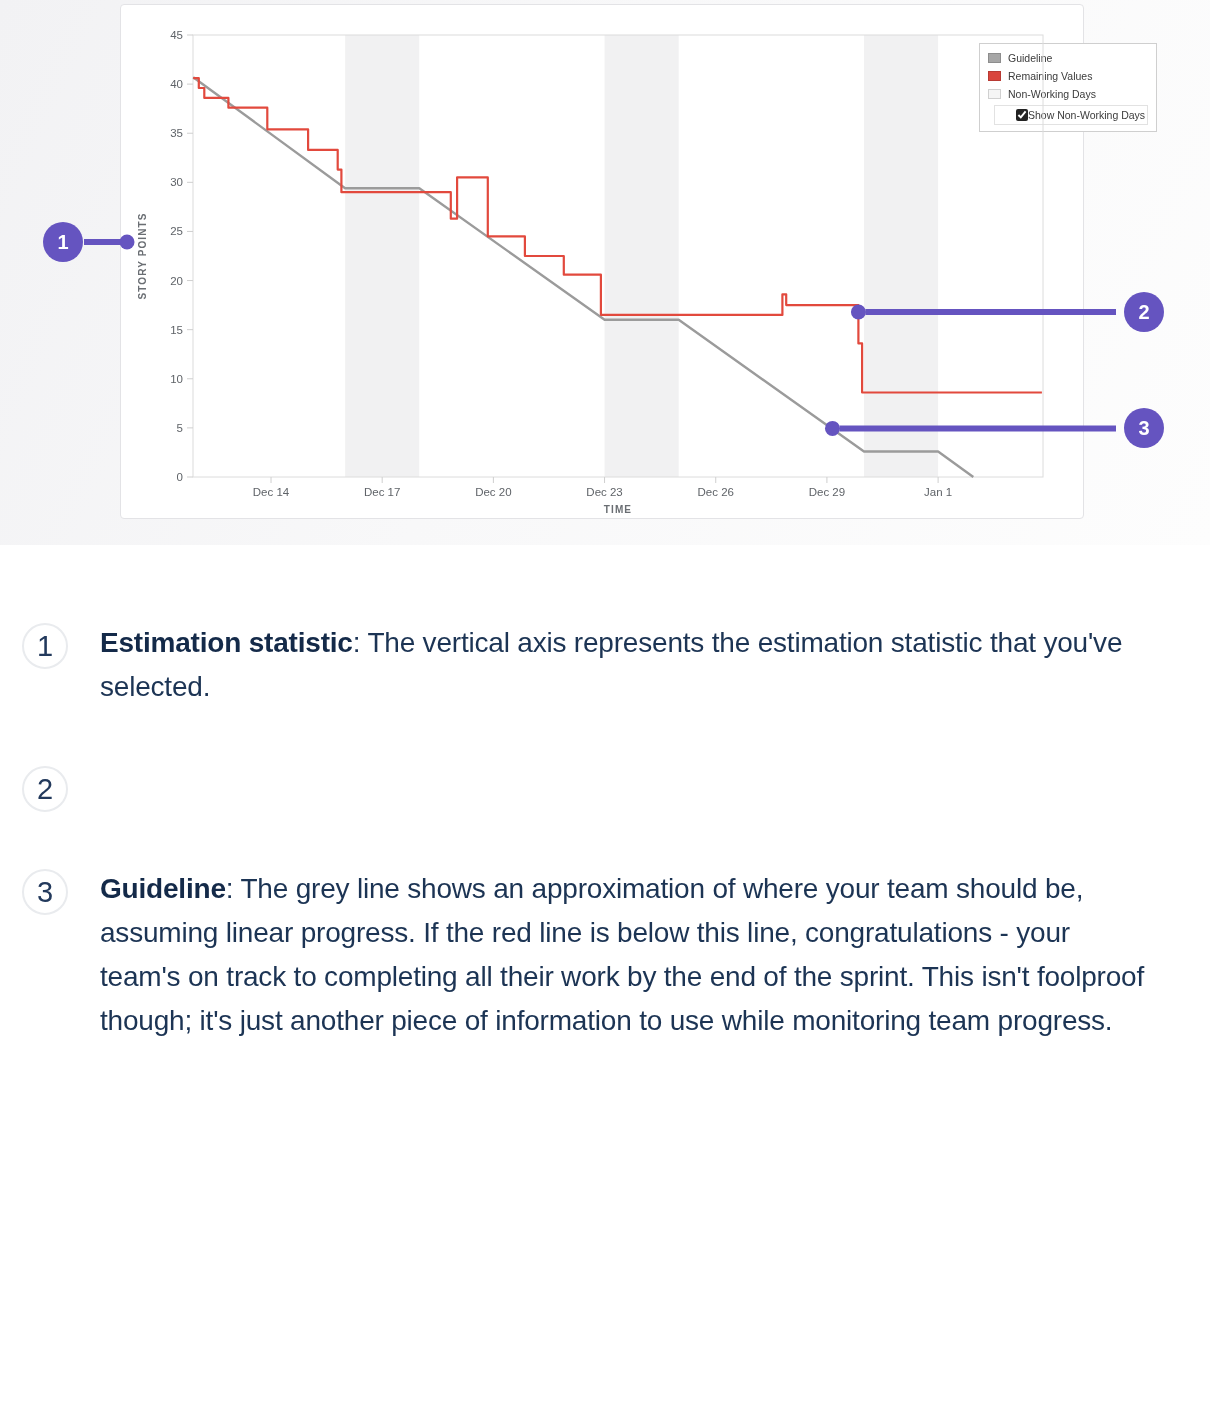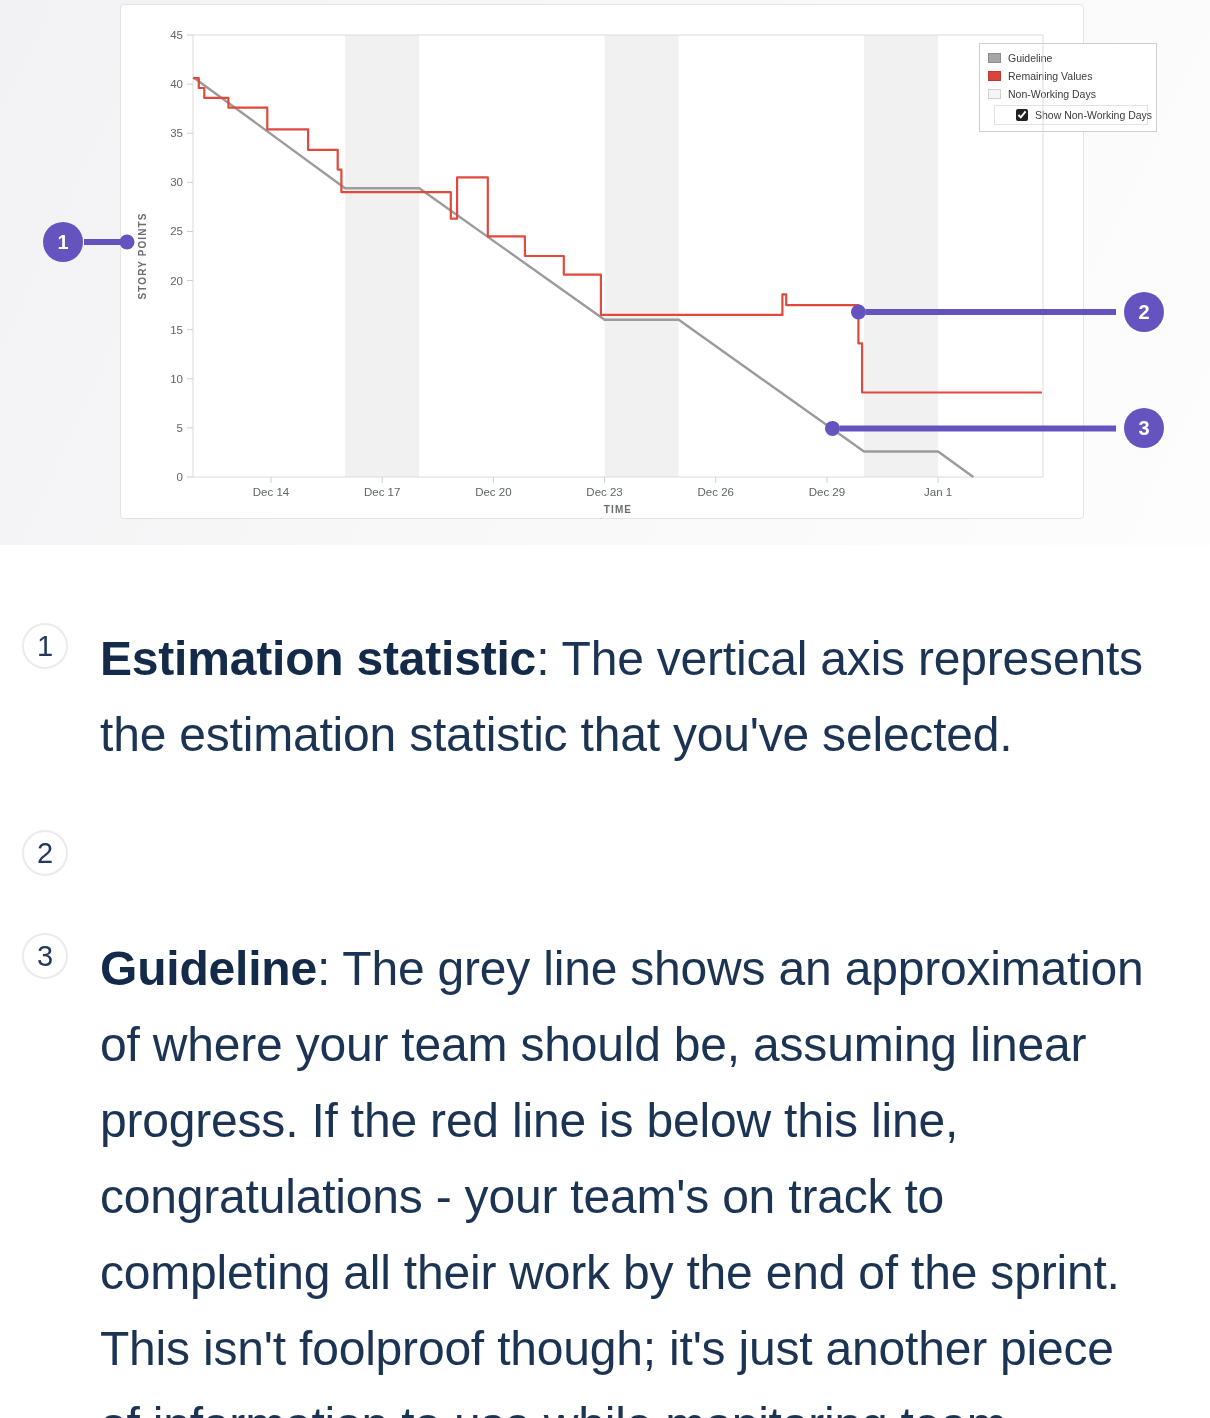--- a/index.html
+++ b/index.html
@@ -27,33 +27,33 @@
   .legend{
     position:absolute;left:858px;top:38px;width:178px;box-sizing:border-box;
     background:#ffffff;border:1px solid #cfcfcf;
     padding:7px 8px 6px 8px;display:flex;flex-direction:column;gap:4px;
   }
   .legend-row{display:flex;align-items:center;gap:7px;height:14px;}
   .legend-swatch{width:13px;height:10px;flex:0 0 13px;border:1px solid rgba(0,0,0,0.15);box-sizing:border-box;}
   .legend-label{font-size:10.5px;color:#3b3b3b;white-space:nowrap;}
   .legend-sub{
     margin-left:6px;border:1px solid #e2e2e2;
-    padding:3px 4px 3px 21px;display:flex;align-items:center;gap:7px;
+    padding:3px 4px 3px 21px;display:flex;align-items:center;
   }
   .legend-sub input{width:12px;height:12px;margin:0;accent-color:#222;}
   
   .doc-body{padding:76px 0 0 22px;}
   .para{display:flex;align-items:flex-start;gap:32px;margin:0 0 55px 0;}
   .num-badge{
     flex:0 0 auto;width:42px;height:42px;border:2px solid #e9ebee;border-radius:50%;
     display:flex;align-items:center;justify-content:center;
     font-size:29px;color:#22395c;background:#ffffff;margin-top:2px;
   }
   .para-text{
-    width:1055px;font-size:48px;line-height:76px;color:#1c3454;
+    width:1055px;font-size:28px;line-height:44px;color:#1c3454;
     letter-spacing:-0.2px;
   }
   .term{font-weight:700;color:#142a49;}
 </style>
 </head>
 <body>
 
 <div class="chart-section">
   <div class="chart-card">
     <div class="legend">

